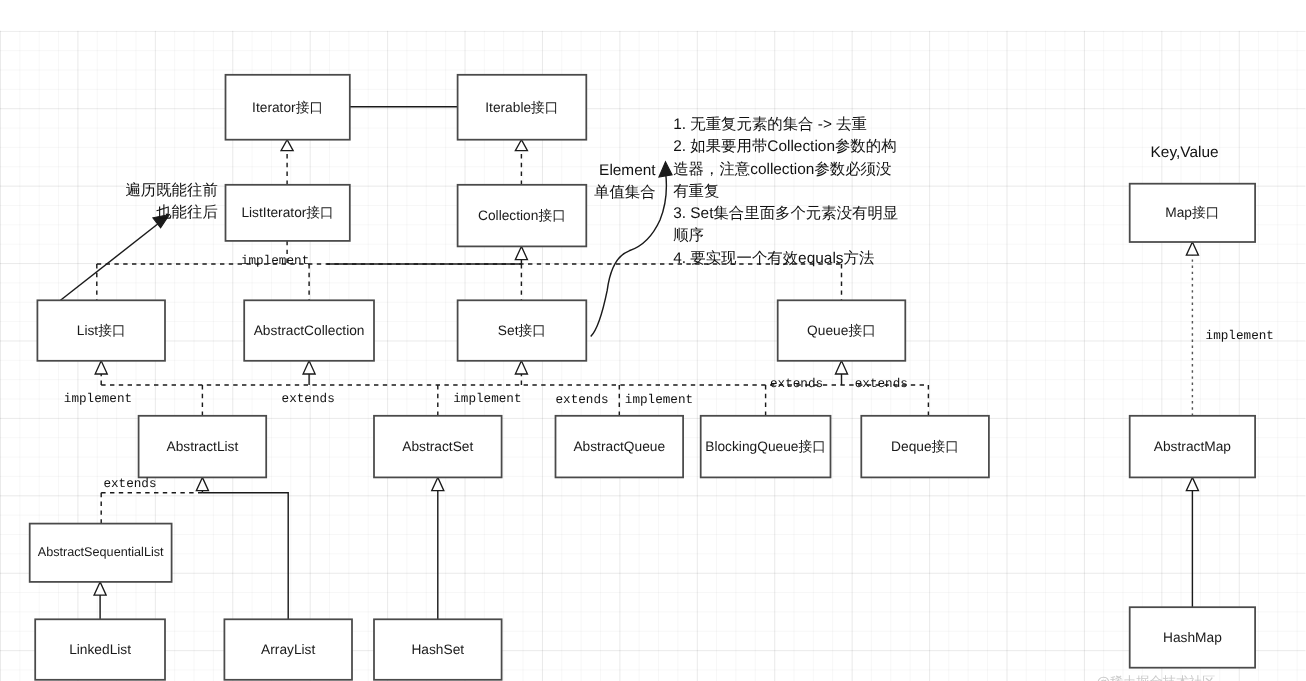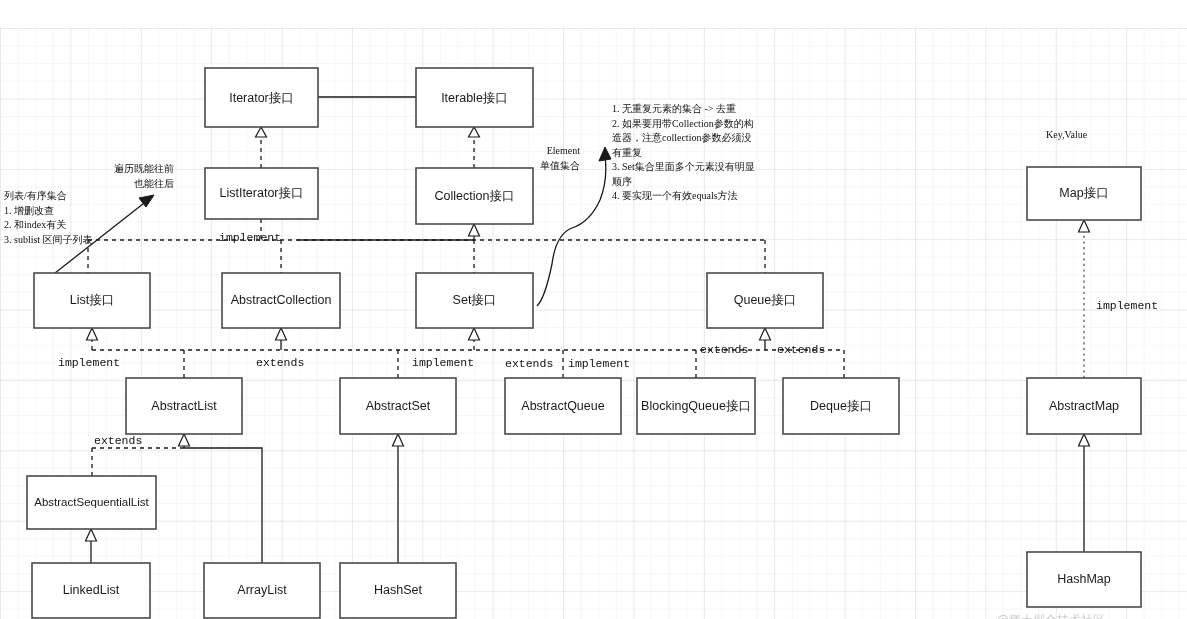--- a/index.html
+++ b/index.html
@@ -72,22 +72,22 @@
   .edge-label {
     position: absolute;
     font-family: Liberation Mono, monospace;
     font-size: 11.5px;
     color: #111111;
     white-space: nowrap;
     line-height: 1.15;
   }
   .note {
     position: absolute;
-    font-family: Liberation Serif, serif;
-    font-size: 10px;
+    font-family: Liberation Sans, sans-serif;
+    font-size: 14px;
     color: #111111;
     white-space: pre;
     line-height: 1.45;
   }
   .note-center {
     text-align: right;
   }
   .watermark {
     position: absolute;
     font-family: "DejaVu Sans", sans-serif;
@@ -293,24 +293,20 @@
   <div class="edge-label" style="left:58px;  top:328px;">implement</div>
   <div class="edge-label" style="left:256px; top:328px;">extends</div>
   <div class="edge-label" style="left:412px; top:328px;">implement</div>
   <div class="edge-label" style="left:505px; top:329px;">extends</div>
   <div class="edge-label" style="left:568px; top:329px;">implement</div>
   <div class="edge-label" style="left:700px; top:315px;">extends</div>
   <div class="edge-label" style="left:777px; top:315px;">extends</div>
   <div class="edge-label" style="left:94px;  top:406px;">extends</div>
   <div class="edge-label" style="left:1096px; top:271px;">implement</div>
 
-  <div class="note" style="left:4px; top:161px;">列表/有序集合
-1. 增删改查
-2. 和index有关
-3. sublist 区间子列表</div>
   <div class="note note-center" style="left:114px; top:134px;">遍历既能往前
 也能往后</div>
   <div class="note note-center" style="left:540px; top:116px;">Element
 单值集合</div>
   <div class="note" style="left:612px; top:74px;">1. 无重复元素的集合 -&gt; 去重
 2. 如果要用带Collection参数的构
 造器，注意collection参数必须没
 有重复
 3. Set集合里面多个元素没有明显
 顺序

